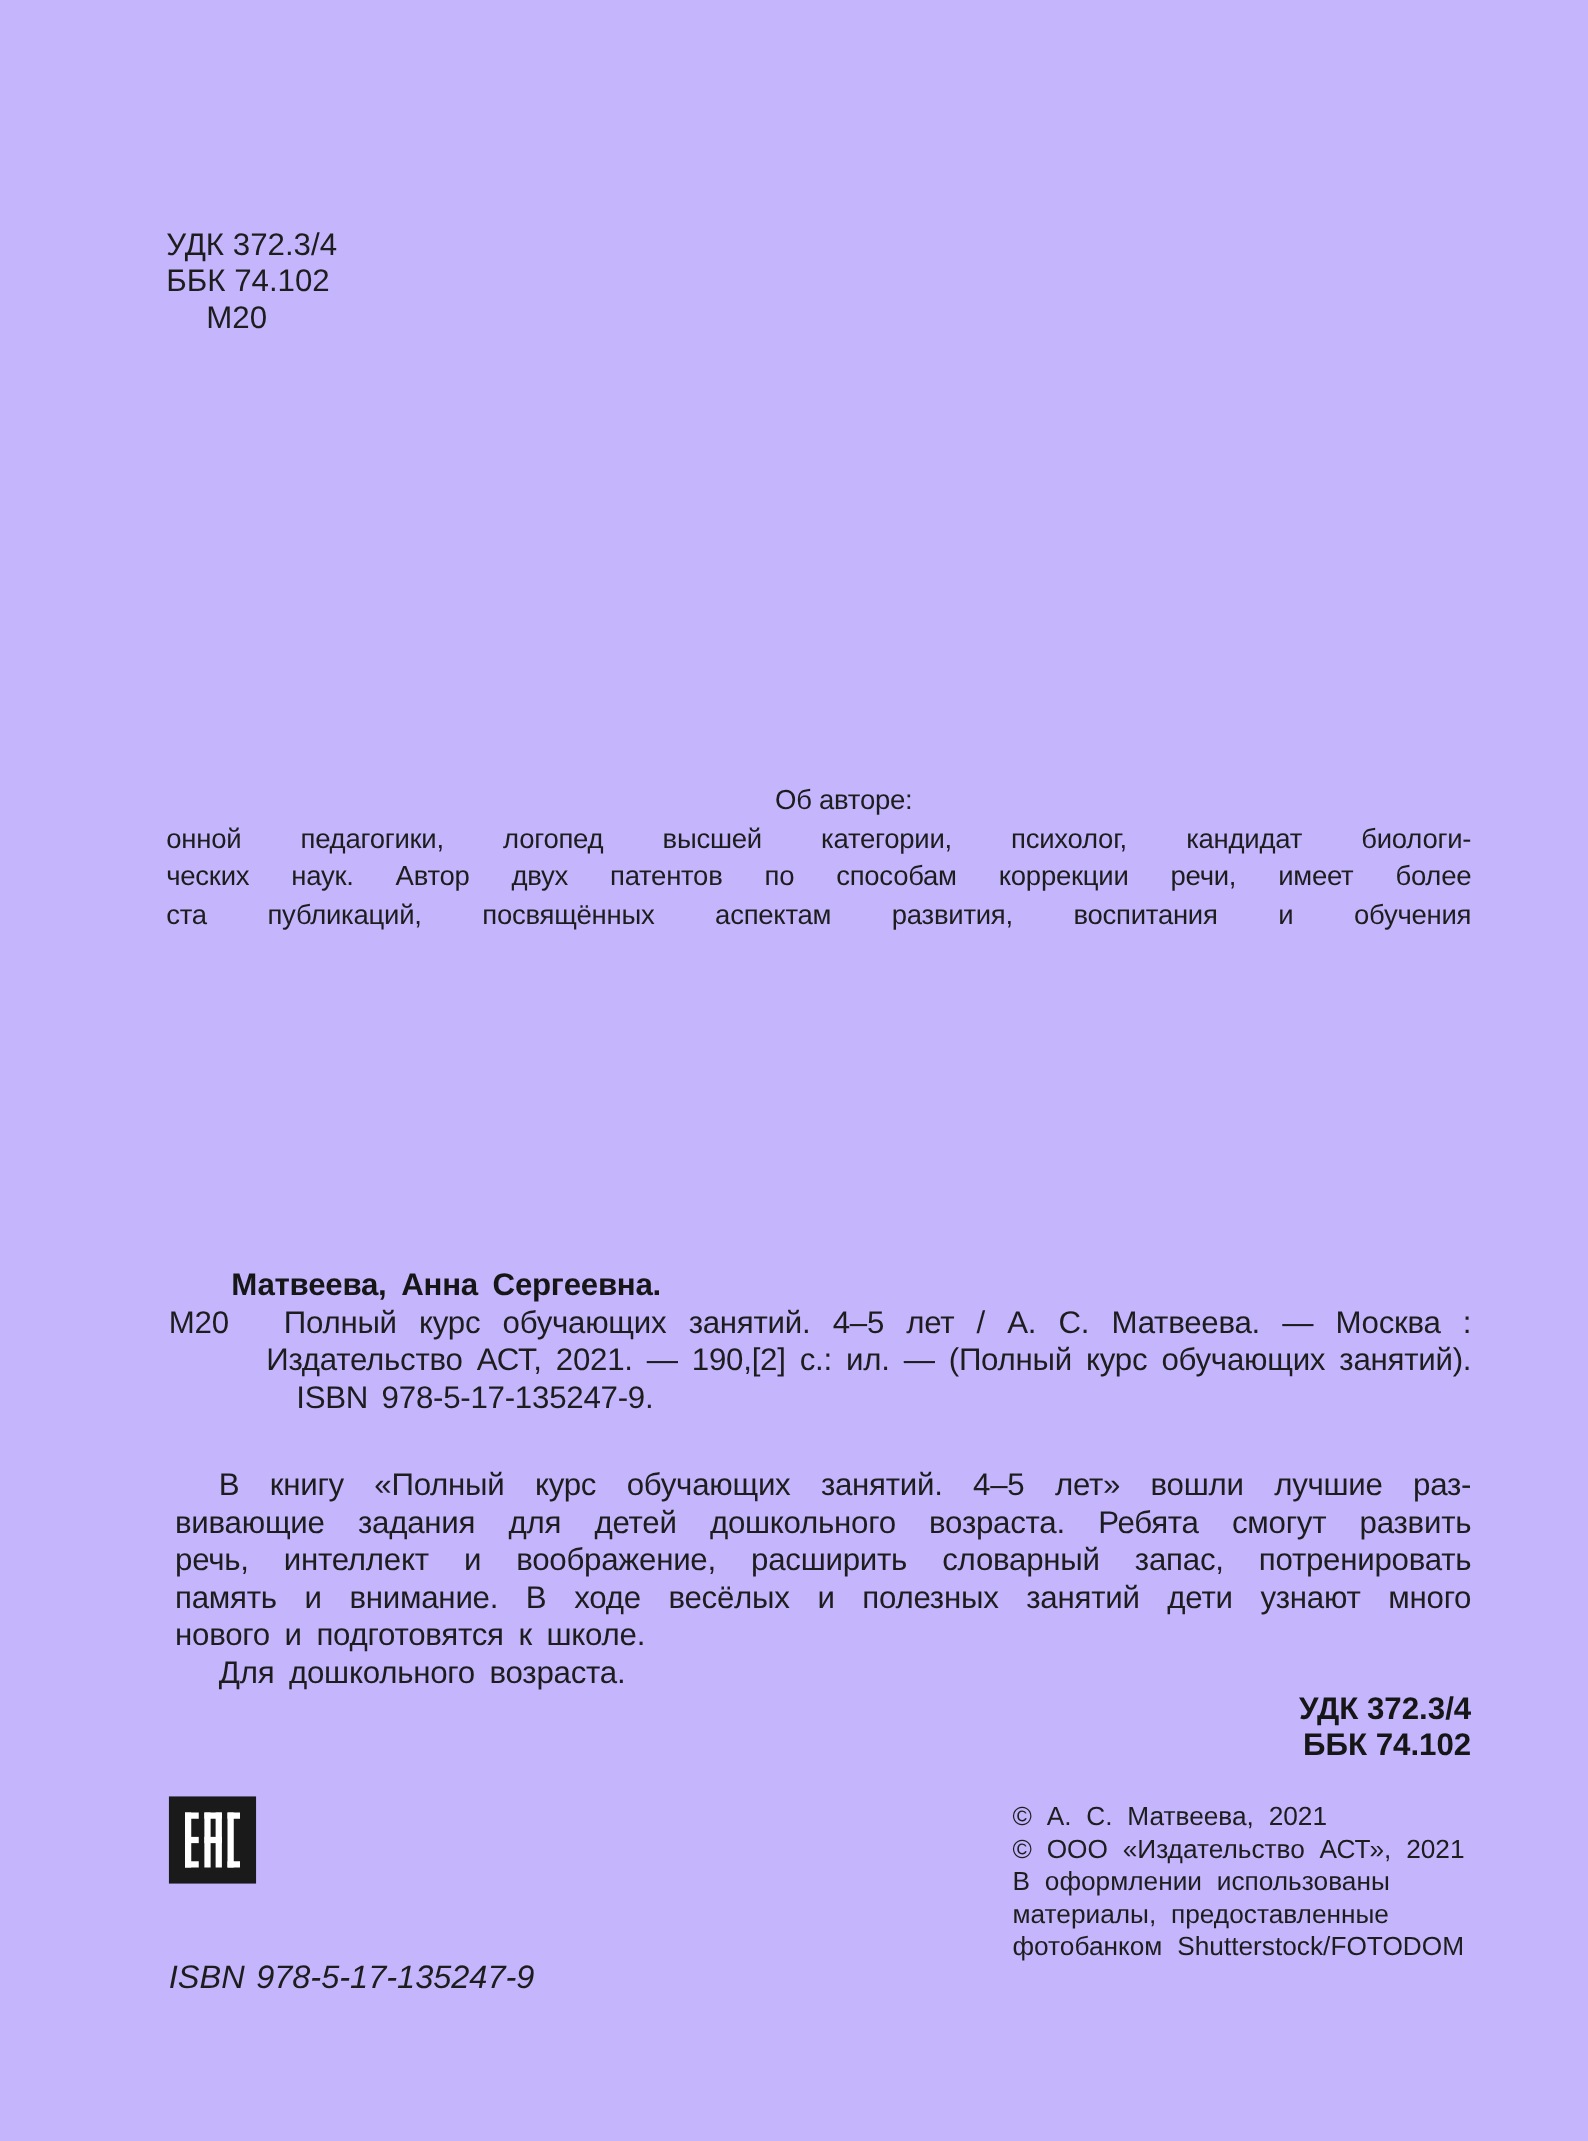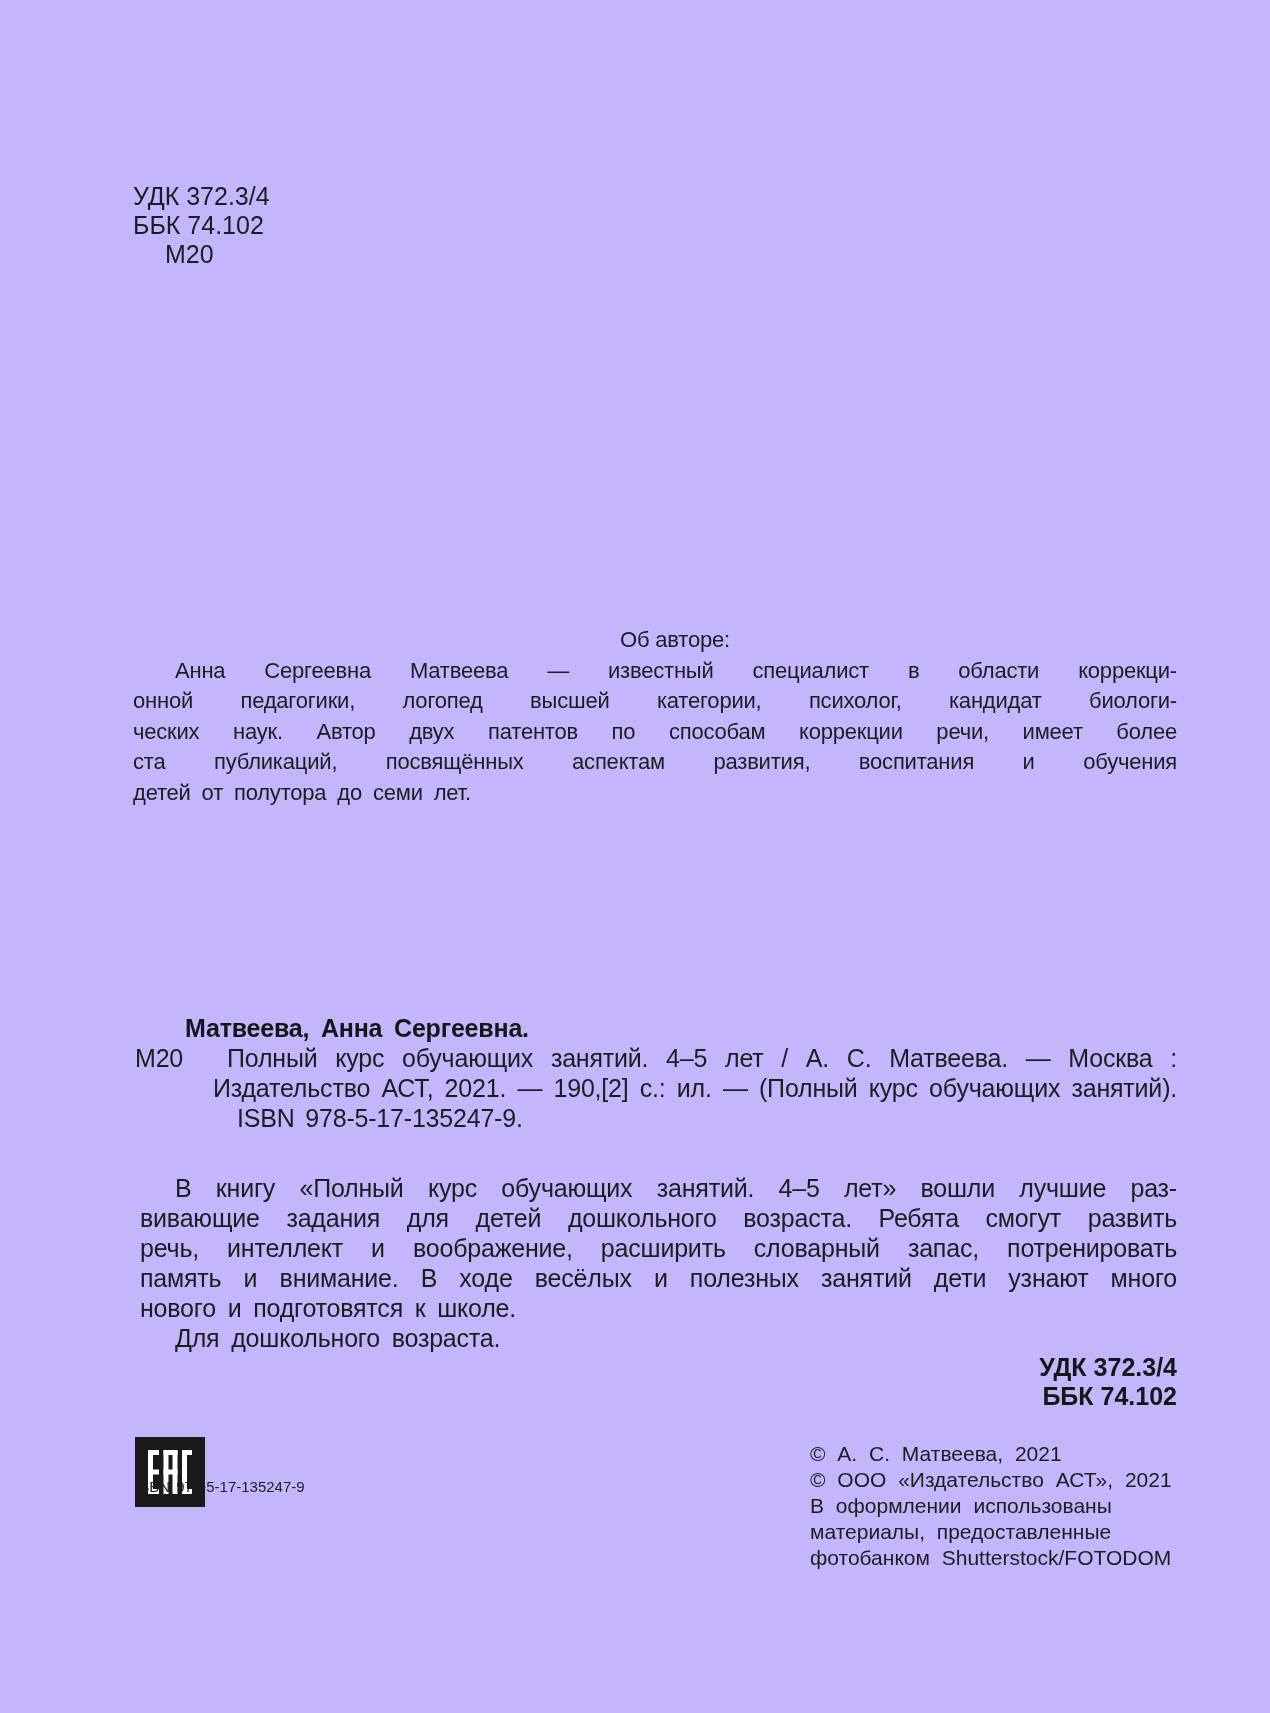--- a/index.html
+++ b/index.html
@@ -37,40 +37,38 @@
 
   
   #annotation{left:140px;top:1173px;width:1037px;font-size:25px;line-height:30px;letter-spacing:-0.2px;}
 
   
   #class-bottom{right:93px;top:1353px;font-size:25px;line-height:29px;font-weight:bold;text-align:right;color:#161616;}
 
   
   #eac{left:135px;top:1437px;width:70px;height:70px;}
   #copyright{left:810px;top:1441px;width:380px;font-size:21px;line-height:26px;word-spacing:6px;white-space:nowrap;}
-  #isbn-bottom{left:135px;top:1478px;font-size:15px;word-spacing:2px;}
+  #isbn-bottom{left:135px;top:1566px;font-size:26px;word-spacing:2px;font-style:italic;}
 </style>
 </head>
 <body>
 
 <div id="page">
 
   <div class="abs" id="top-class">
     <div>УДК 372.3/4</div>
     <div>ББК 74.102</div>
     <div class="m20">М20</div>
   </div>
 
   <div class="abs" id="about">
     <div class="heading">Об авторе:</div>
-    <div class="jline indent42">Анна Сергеевна Матвеева — известный специалист в области коррекци-</div>
     <div class="jline">онной педагогики, логопед высшей категории, психолог, кандидат биологи-</div>
     <div class="jline">ческих наук. Автор двух патентов по способам коррекции речи, имеет более</div>
     <div class="jline">ста публикаций, посвящённых аспектам развития, воспитания и обучения</div>
-    <div class="lline">детей от полутора до семи лет.</div>
   </div>
 
   <div class="abs" id="bib">
     <div class="heading">Матвеева, Анна Сергеевна.</div>
     <div class="entry-row">
       <span class="entry-label">М20</span>
       <div class="jline entry-first">Полный курс обучающих занятий. 4–5 лет / А. С. Матвеева. — Москва :</div>
     </div>
     <div class="jline entry-cont">Издательство АСТ, 2021. — 190,[2] с.: ил. — (Полный курс обучающих занятий).</div>
     <div class="isbn-line">ISBN 978-5-17-135247-9.</div>

